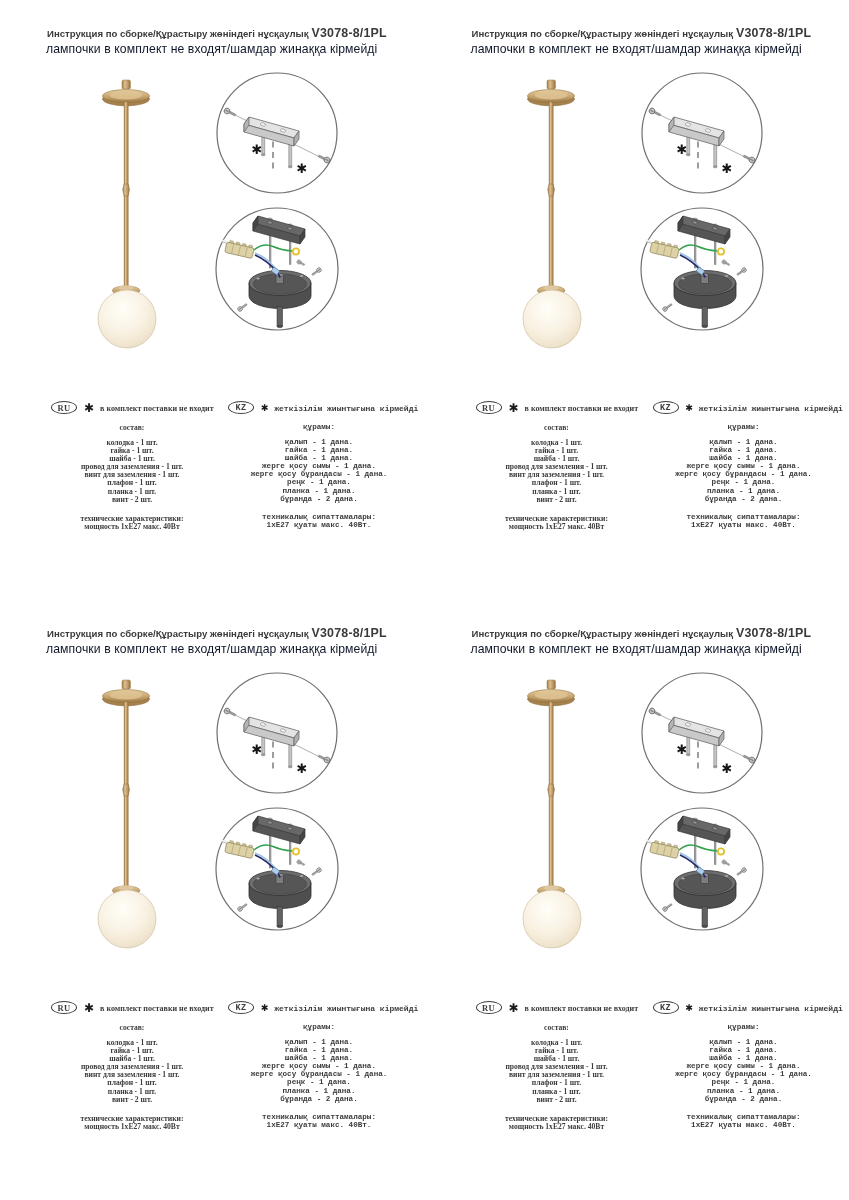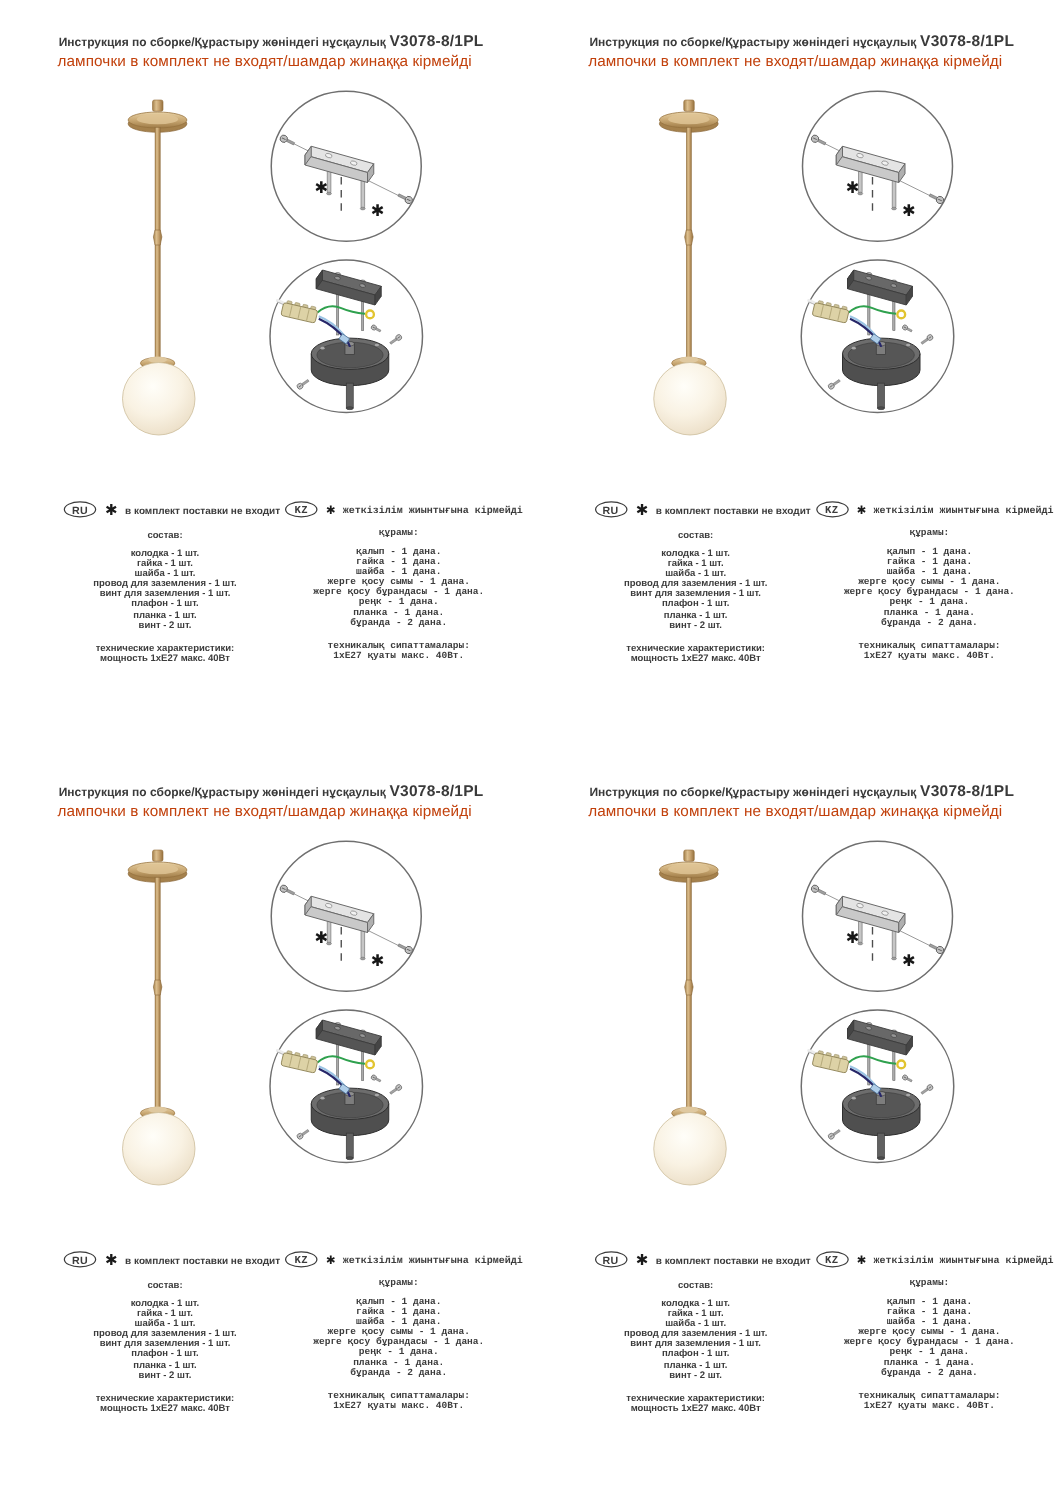--- a/index.html
+++ b/index.html
@@ -17,30 +17,30 @@
   .card{position:relative;width:424.5px;height:600px;overflow:hidden;}
 
   .title{
     position:absolute;left:47px;top:28px;margin:0;
     font-size:9.6px;font-weight:700;white-space:nowrap;color:#3a3a3a;
     line-height:11px;
   }
   .title .model{font-size:12.4px;margin-left:3px;letter-spacing:0.2px;}
   .subtitle{
     position:absolute;left:46px;top:42px;
-    font-size:12.2px;font-weight:400;color:#c2410c;white-space:nowrap;
+    font-size:12.2px;font-weight:400;color:#0f172a;white-space:nowrap;
     line-height:14px;letter-spacing:0.1px;
   }
 
   .lamp{position:absolute;left:85px;top:78px;}
   .c1{position:absolute;left:215px;top:71px;}
   .c2{position:absolute;left:213px;top:206px;}
 
   .col{position:absolute;top:401px;width:182px;}
-  .col-ru{left:41px;}
+  .col-ru{left:41px;font-family:Liberation Serif, serif;}
   .col-kz{left:228px;font-family:Liberation Mono, monospace;}
   .colhead{display:flex;align-items:center;height:13px;}
   .col-ru .colhead{margin-left:10px;}
   .badge{
     display:inline-flex;align-items:center;justify-content:center;
     width:24px;height:11px;border:1.4px solid #3c3c3c;border-radius:50%;
     font-size:8.5px;font-weight:700;letter-spacing:0.3px;flex:none;
   }
   .star{
     font-size:12px;line-height:12px;margin:0 6px 0 7px;color:#1a1a1a;flex:none;

